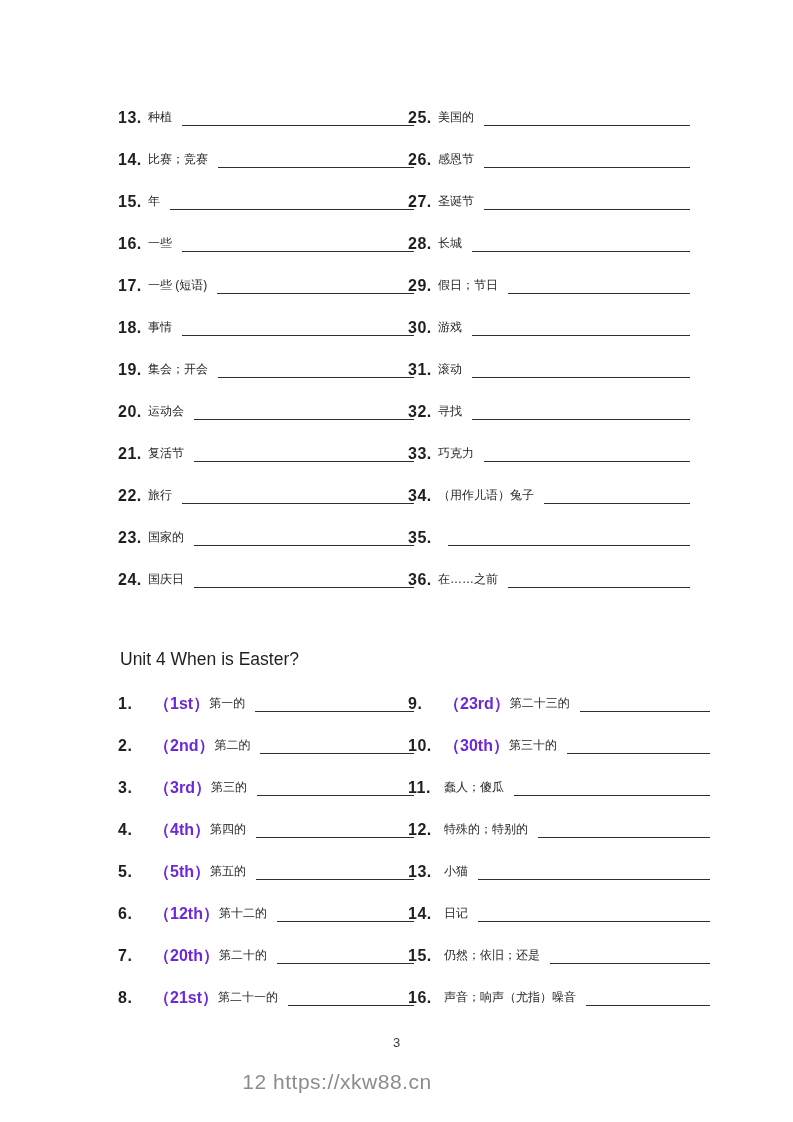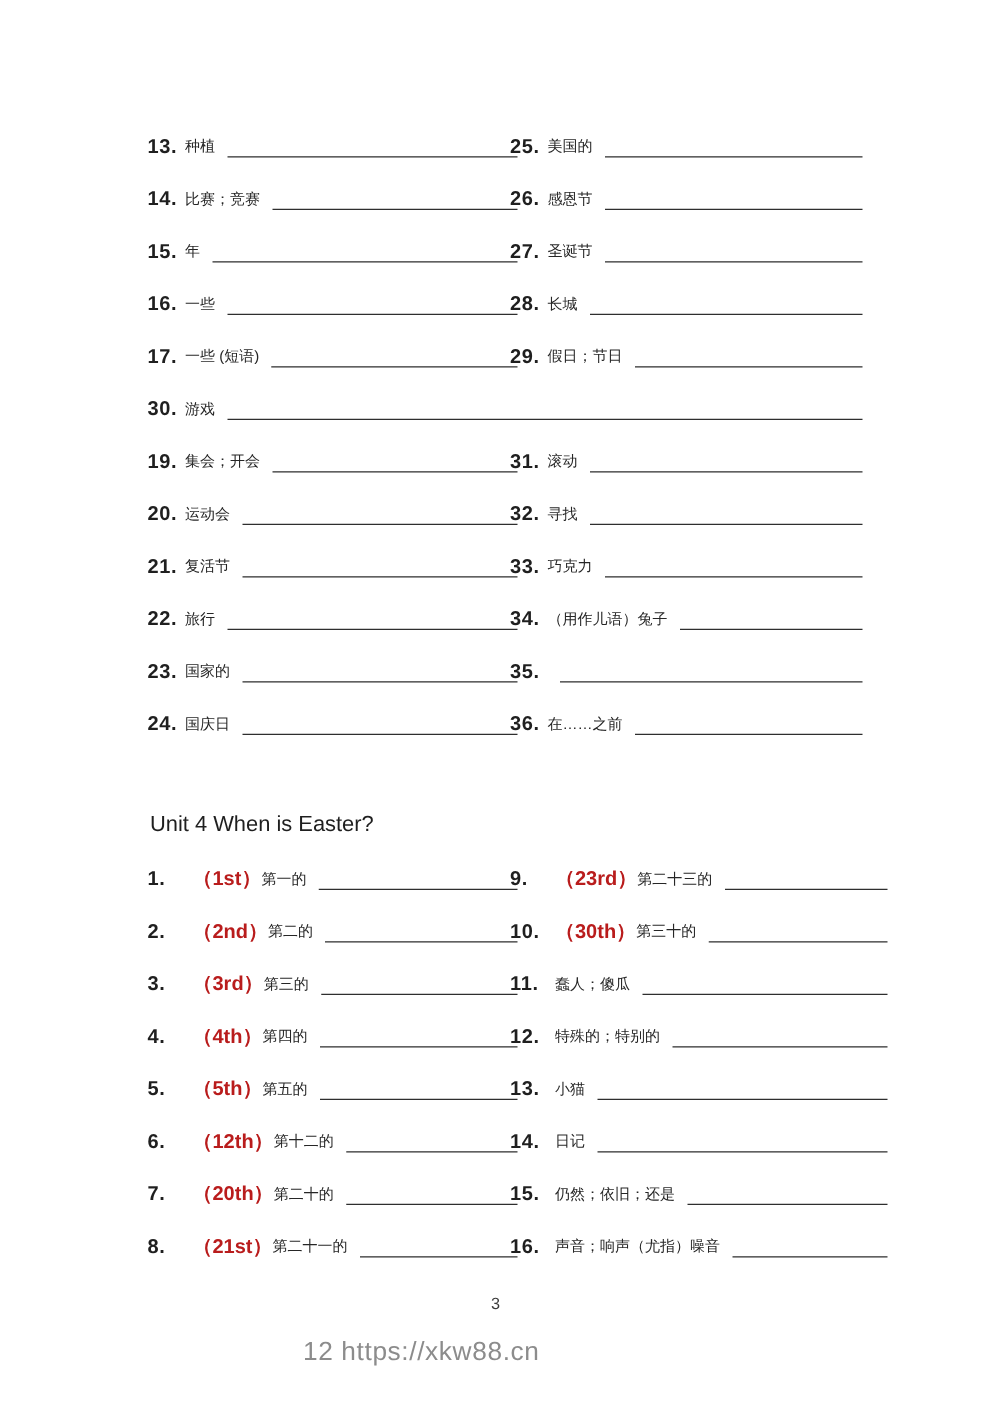--- a/index.html
+++ b/index.html
@@ -20,21 +20,21 @@
   .cell.left{width:290px;flex:0 0 290px;}
   .cell.right{flex:1 1 auto;min-width:0;align-items:flex-end;}
   .num{
     font-weight:700;font-size:16px;line-height:20px;
     min-width:30px;flex:0 0 auto;color:#1f1f1f;
     letter-spacing:0.5px;
   }
   .u4 .num{min-width:36px;}
   .ordinal{
     font-weight:700;font-size:16px;line-height:21px;
-    white-space:nowrap;flex:0 0 auto;color:#b91c1c;
+    white-space:nowrap;flex:0 0 auto;color:#6d28d9;
   }
   .label{
     font-size:12px;line-height:22px;white-space:nowrap;
     flex:0 0 auto;color:#262626;
   }
   .line{
     flex:1 1 40px;min-width:30px;height:4px;
     border-bottom:1.6px solid #2e2e2e;
     margin-left:10px;margin-bottom:2px;
   }
@@ -113,20 +113,25 @@
             <span class="label">一些 (短语)</span>
             <span class="line" style="border-bottom-color: rgb(46, 46, 46);"></span>
           </div>
           <div class="cell right">
             <span class="num">29.</span>
             <span class="label">假日；节日</span>
             <span class="line" style="border-bottom-color: rgb(46, 46, 46);"></span>
           </div>
         </div>
         <div class="row">
+          <div class="cell left">
+            <span class="num">18.</span>
+            <span class="label">事情</span>
+            <span class="line" style="border-bottom-color: rgb(46, 46, 46);"></span>
+          </div>
           <div class="cell right">
             <span class="num">30.</span>
             <span class="label">游戏</span>
             <span class="line" style="border-bottom-color: rgb(46, 46, 46);"></span>
           </div>
         </div>
         <div class="row">
           <div class="cell left">
             <span class="num">19.</span>
             <span class="label">集会；开会</span>

